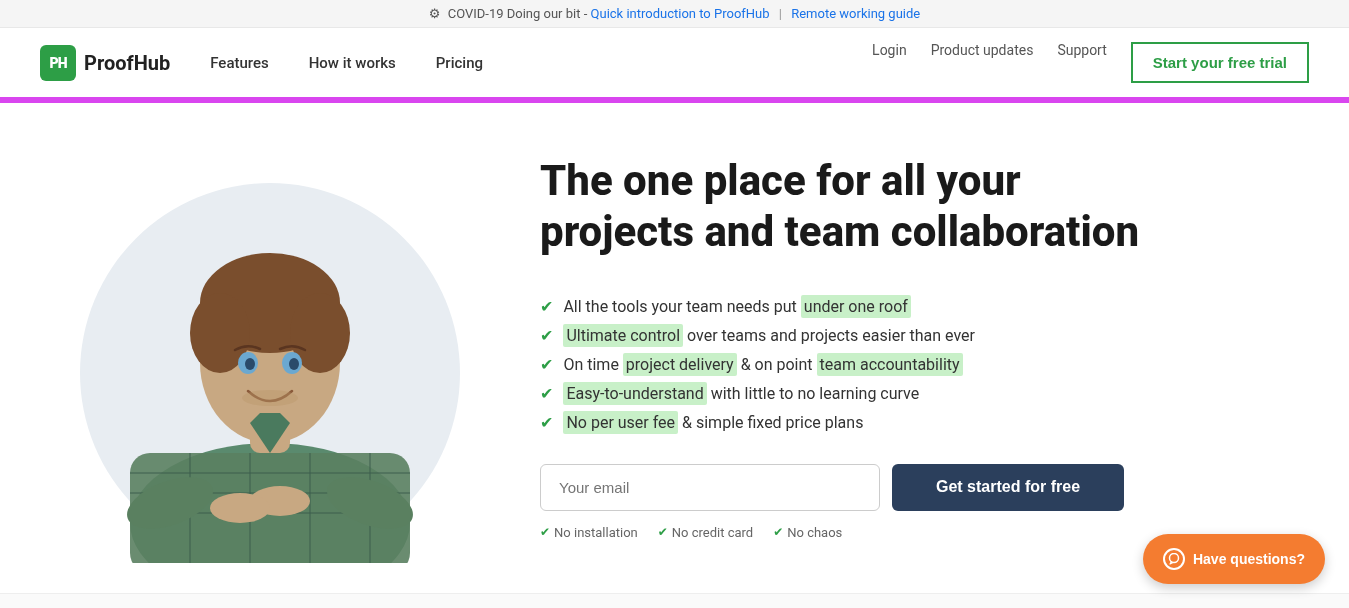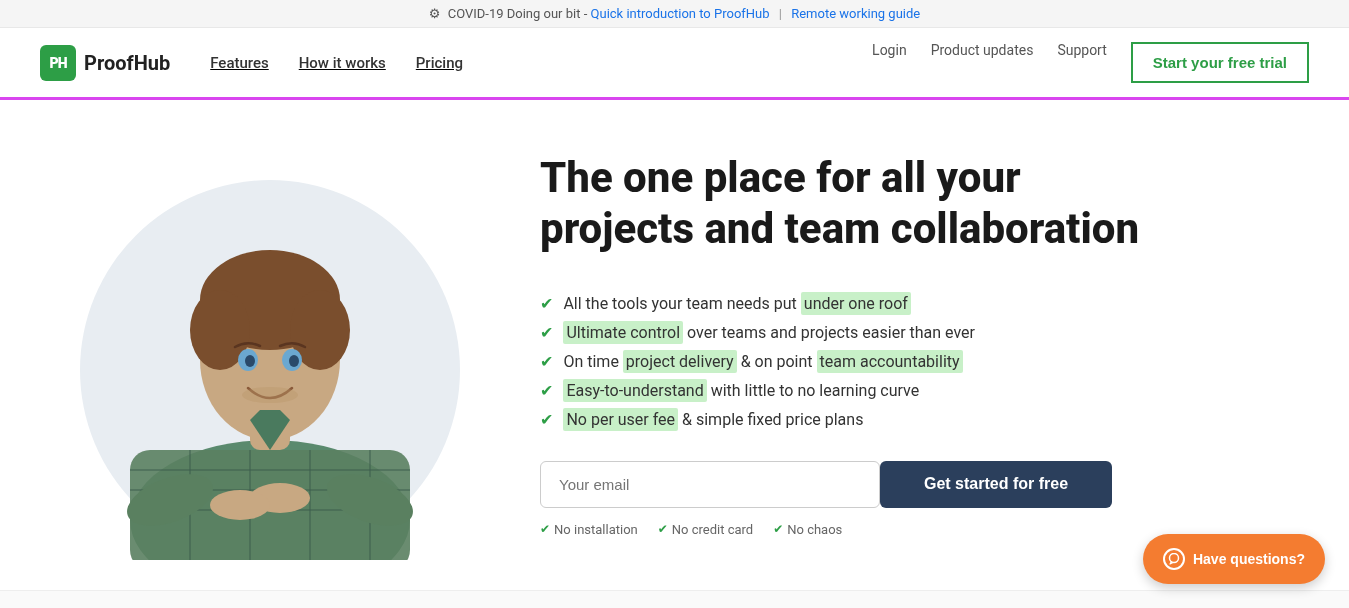--- a/index.html
+++ b/index.html
@@ -17,21 +17,21 @@
     .top-banner .gear-icon { margin-right: 4px; }
     .top-banner a { color: #1a73e8; text-decoration: none; }
     .top-banner .separator { margin: 0 6px; color: #999; }
 
     
     header {
       display: flex;
       align-items: center;
       padding: 14px 40px;
       background: #fff;
-      border-bottom: 3px solid #d946ef;
+      border-bottom: 6px solid #d946ef;
     }
     .logo {
       display: flex;
       align-items: center;
       gap: 8px;
       text-decoration: none;
       margin-right: 40px;
     }
     .logo-icon {
       width: 36px;
@@ -46,24 +46,23 @@
       font-size: 14px;
       letter-spacing: -1px;
     }
     .logo-text {
       font-size: 20px;
       font-weight: 700;
       color: #222;
     }
     .nav-main {
       display: flex;
-      gap: 30px;
+      gap: 40px;
       align-items: flex-end;
       flex: 1;
-      text-decoration: underline;
     }
     .nav-main a {
       text-decoration: none;
       color: #333;
       font-size: 15px;
       font-weight: 500;
     }
     .nav-secondary {
       display: flex;
       align-items: flex-start;
@@ -153,20 +152,21 @@
     }
     .highlight-green {
       background: #c8f0c8;
       padding: 2px 3px;
       border-radius: 2px;
     }
 
     
     .signup-row {
       display: flex;
+      gap: 12px;
       margin-bottom: 14px;
     }
     .email-input {
       flex: 1;
       max-width: 340px;
       padding: 14px 18px;
       border: 1.5px solid #ccc;
       border-radius: 6px;
       font-size: 15px;
       color: #999;

